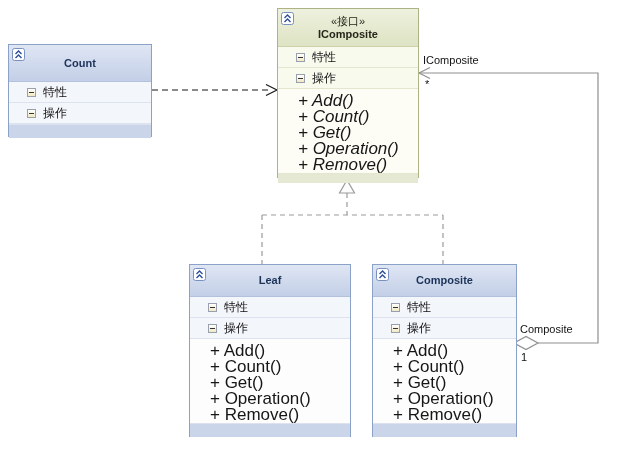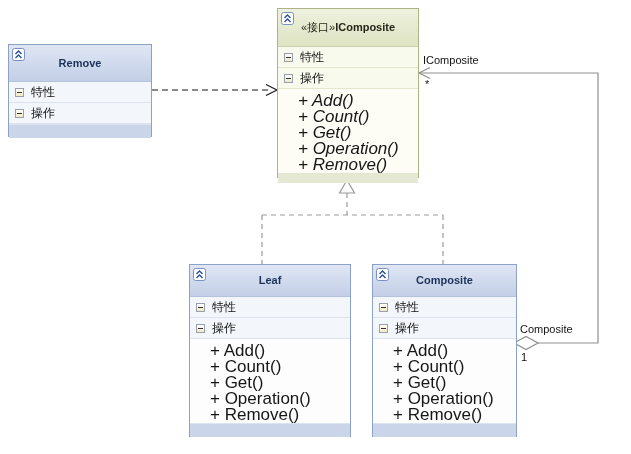--- a/index.html
+++ b/index.html
@@ -10,34 +10,34 @@
   }
   
   .uml-box{
     position:absolute;display:flex;flex-direction:column;
     box-sizing:border-box;font-size:12px;
   }
   .blue{border:1px solid #8ba1c7;background:#fbfcfe;box-shadow:inset 0 0 0 1px #ffffff;}
   .green{border:1px solid #adb384;background:#fdfdf6;box-shadow:inset 0 0 0 1px #ffffff;}
 
   .box-header{
-    position:relative;display:flex;flex-direction:row;
+    position:relative;display:flex;flex-direction:column;
     justify-content:center;align-items:center;flex:0 0 auto;
   }
   .blue .box-header{background:linear-gradient(#dfe6f4,#c3cfe7);border-bottom:1px solid #b4c1dc;}
   .green .box-header{background:linear-gradient(#eef1de,#dde3c3);border-bottom:1px solid #cdd2ab;}
   .box-title{font-weight:bold;font-size:11px;color:#1c3259;line-height:13px;}
   .green .box-title{color:#26261a;}
   .stereotype{font-size:11px;color:#26261a;line-height:13px;}
 
   .collapse-icon{position:absolute;left:3px;top:3px;width:13px;height:13px;cursor:pointer;}
 
   .section-row{
     flex:0 0 21px;height:21px;display:flex;align-items:center;
-    padding-left:6px;box-sizing:border-box;color:#111111;
+    padding-left:18px;box-sizing:border-box;color:#111111;
   }
   .blue .section-row{background:#f3f6fb;border-bottom:1px solid #dce3ef;}
   .green .section-row{background:#f9faee;border-bottom:1px solid #e3e7cd;}
 
   .minus-icon{
     width:9px;height:9px;box-sizing:border-box;position:relative;
     border:1px solid #98a0ad;background:linear-gradient(#ffffff,#f1e9c4);
     margin-right:7px;flex:0 0 9px;cursor:pointer;
   }
   .minus-icon::after{
@@ -92,21 +92,21 @@
 
 <div class="uml-box blue box-client" style="left:8px;top:44px;width:144px;height:93px">
   <div class="box-header">
     <span class="collapse-icon">
       <svg width="13" height="13" viewBox="0 0 13 13">
         <rect x="0.5" y="0.5" width="12" height="12" rx="2" fill="#ffffff" stroke="#7a90bf"></rect>
         <path d="M3.5 6L6.5 3L9.5 6" fill="none" stroke="#2c4d9b" stroke-width="1.4"></path>
         <path d="M3.5 10L6.5 7L9.5 10" fill="none" stroke="#2c4d9b" stroke-width="1.4"></path>
       </svg>
     </span>
-    <span class="box-title">Remove</span>
+    <span class="box-title">Count</span>
   </div>
   <div class="section-row">
     <span class="minus-icon"></span>
     <span>特性</span>
   </div>
   <div class="section-row">
     <span class="minus-icon"></span>
     <span>操作</span>
   </div>
   <div class="box-footer"></div>

